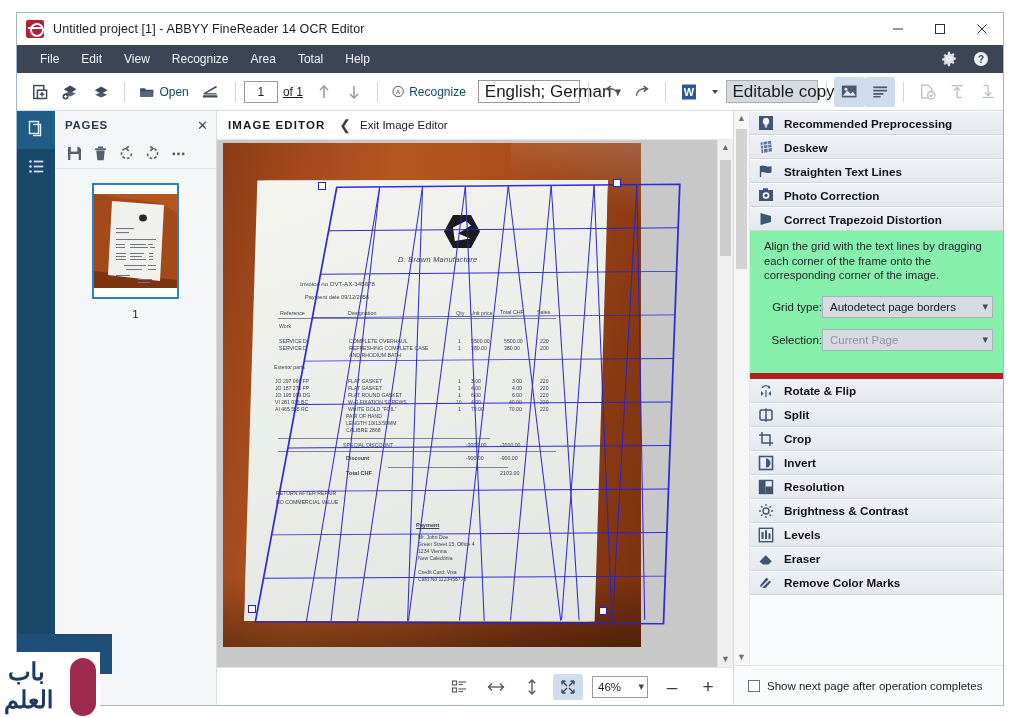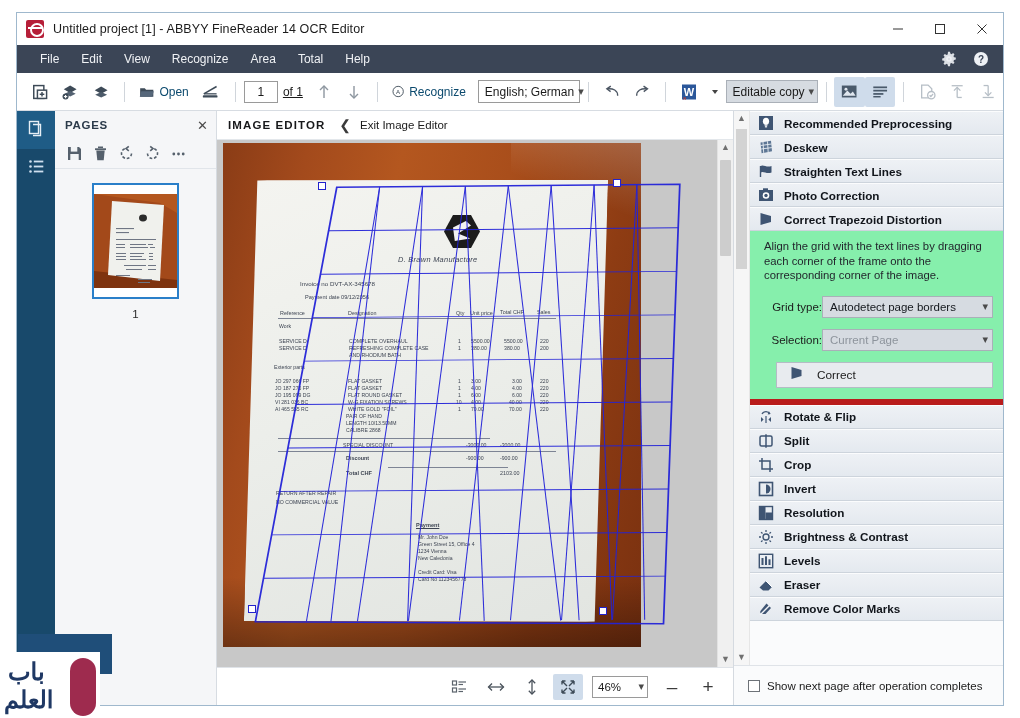--- a/index.html
+++ b/index.html
@@ -72,21 +72,21 @@
   .page-input {
     width: 34px; height: 22px; border: 1px solid #9a9a9a; background: #fff;
     font-size: 12px; text-align: center; color: #1b1b1b; font-family: "Liberation Sans", sans-serif;
     padding: 0;
   }
   .of-label { font-size: 12px; color: #1b1b1b; margin: 0 6px 0 5px; white-space: nowrap; text-decoration: underline; }
   .combo {
     height: 23px; border: 1px solid #9a9a9a; background: #fff; display: flex; align-items: center;
     padding: 0 4px 0 6px; gap: 4px; cursor: default;
   }
-  .combo .cv { font-size: 12px; color: #1b1b1b; white-space: nowrap; }
+  .combo .cv { font-size: 17px; color: #1b1b1b; white-space: nowrap; }
   .combo.gray { background: #d6dbe1; border-color: #aab0b8; }
   .caret { width: 0; height: 0; border-left: 3.5px solid transparent; border-right: 3.5px solid transparent; border-top: 4px solid #444; margin-left: 4px; }
   .chev-dn { color:#4a4a4a; font-size: 11px; line-height: 1; }
 
   
   .body { flex: 1 1 auto; display: flex; min-height: 0; }
 
   
   .rail { flex: 0 0 38px; background: #18496b; display: flex; flex-direction: column; }
   .rail-btn { height: 38px; display: flex; align-items: center; justify-content: center; cursor: default; }
@@ -822,28 +822,20 @@
                 <span class="chev-dn">▾</span>
               </div>
             </div>
             <div class="frm-row">
               <span class="frm-lbl">Selection:</span>
               <div class="frm-combo dis">
                 <span class="fv">Current Page</span>
                 <span class="chev-dn">▾</span>
               </div>
             </div>
-            <div class="correct-btn">
-              <span>
-                <svg width="16" height="14" viewBox="0 0 16 14">
-                    <path d="M2.5 1 L12.5 4 L12.5 10 L2.5 13 Z" fill="#3f5573"></path>
-                  </svg>
-              </span>
-              <span class="correct-lbl">Correct</span>
-            </div>
           </div>
 
           <div class="op-row">
             <span class="op-ico">
               <svg width="16" height="16" viewBox="0 0 16 16">
                   <path d="M4 5 A4.5 4.5 0 0 1 12 5" fill="none" stroke="#3f5573" stroke-width="1.3"></path>
                   <path d="M11 2.3 L12.4 5 L9.6 5.4" fill="#3f5573"></path>
                   <line x1="8" y1="7" x2="8" y2="14" stroke="#3f5573" stroke-width="1.2"></line>
                   <path d="M3 8 L3 13 L5.6 10.5 Z" fill="#3f5573"></path>
                   <path d="M13 8 L13 13 L10.4 10.5 Z" fill="#3f5573"></path>

